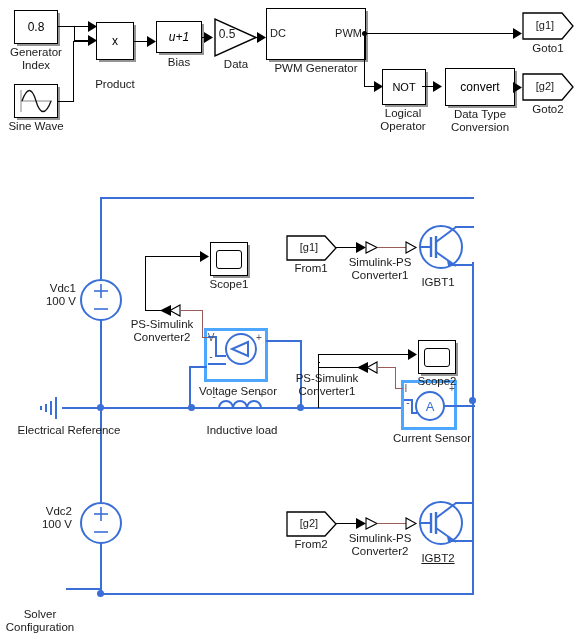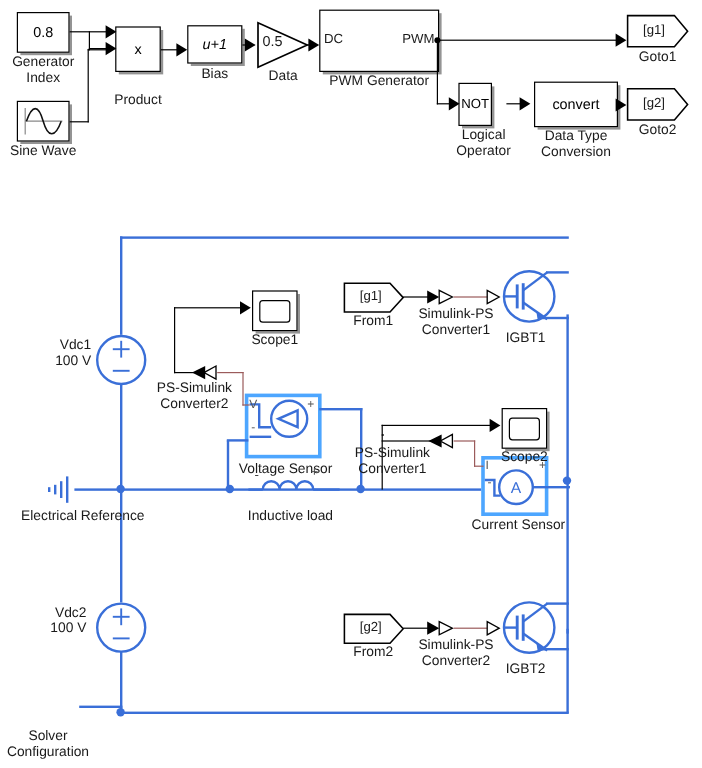--- a/index.html
+++ b/index.html
@@ -68,21 +68,21 @@
     <polygon points="1,1 1,38 42,19.5" fill="#fff" stroke="#000" stroke-width="1.4"></polygon>
   </svg>
   <div class="lbl" style="left:214px;top:28px;width:26px;text-align:center;font-size:12px;">0.5</div>
   <div class="lbl" style="left:206px;top:58px;width:60px;">Data</div>
 
   <div class="blk" style="left:266px;top:8px;width:100px;height:52px;"></div>
   <div class="lbl" style="left:270px;top:27px;width:30px;text-align:left;font-size:11px;">DC</div>
   <div class="lbl" style="left:320px;top:27px;width:42px;text-align:right;font-size:11px;">PWM</div>
   <div class="lbl" style="left:266px;top:62px;width:100px;">PWM Generator</div>
 
-  <div class="blk small" style="left:382px;top:69px;width:28px;height:36px;">
+  <div class="blk small" style="left:382px;top:69px;width:44px;height:36px;">
     <span>NOT</span>
   </div>
   <div class="lbl" style="left:372px;top:107px;width:62px;">Logical
 Operator</div>
 
   <div class="blk" style="left:445px;top:68px;width:70px;height:38px;">
     <span>convert</span>
   </div>
   <div class="lbl" style="left:440px;top:108px;width:80px;">Data Type
 Conversion</div>
@@ -328,17 +328,17 @@
 
   <svg class="sv" style="left:412px;top:497px;" width="58" height="56">
     <circle cx="29" cy="26" r="21" fill="none" stroke="#3a6fd8" stroke-width="2"></circle>
     <line x1="8" y1="26" x2="19" y2="26" stroke="#3a6fd8" stroke-width="2"></line>
     <line x1="19" y1="16" x2="19" y2="36" stroke="#3a6fd8" stroke-width="2.4"></line>
     <line x1="24" y1="15" x2="24" y2="37" stroke="#3a6fd8" stroke-width="2.4"></line>
     <line x1="24" y1="21" x2="44" y2="6" stroke="#3a6fd8" stroke-width="2"></line>
     <line x1="24" y1="31" x2="44" y2="45" stroke="#3a6fd8" stroke-width="2"></line>
     <polygon points="44,45 35,39 36,45" fill="#3a6fd8"></polygon>
   </svg>
-  <div class="lbl" style="left:408px;top:552px;width:60px;">IGBT2</div>
+  <div class="lbl" style="left:408px;top:552px;width:60px;text-decoration:underline;">IGBT2</div>
   <div class="b bh" style="left:455px;top:502px;width:19px;"></div>
   <div class="b bh" style="left:455px;top:540px;width:19px;"></div>
 
 </div>
 
 </body></html>

